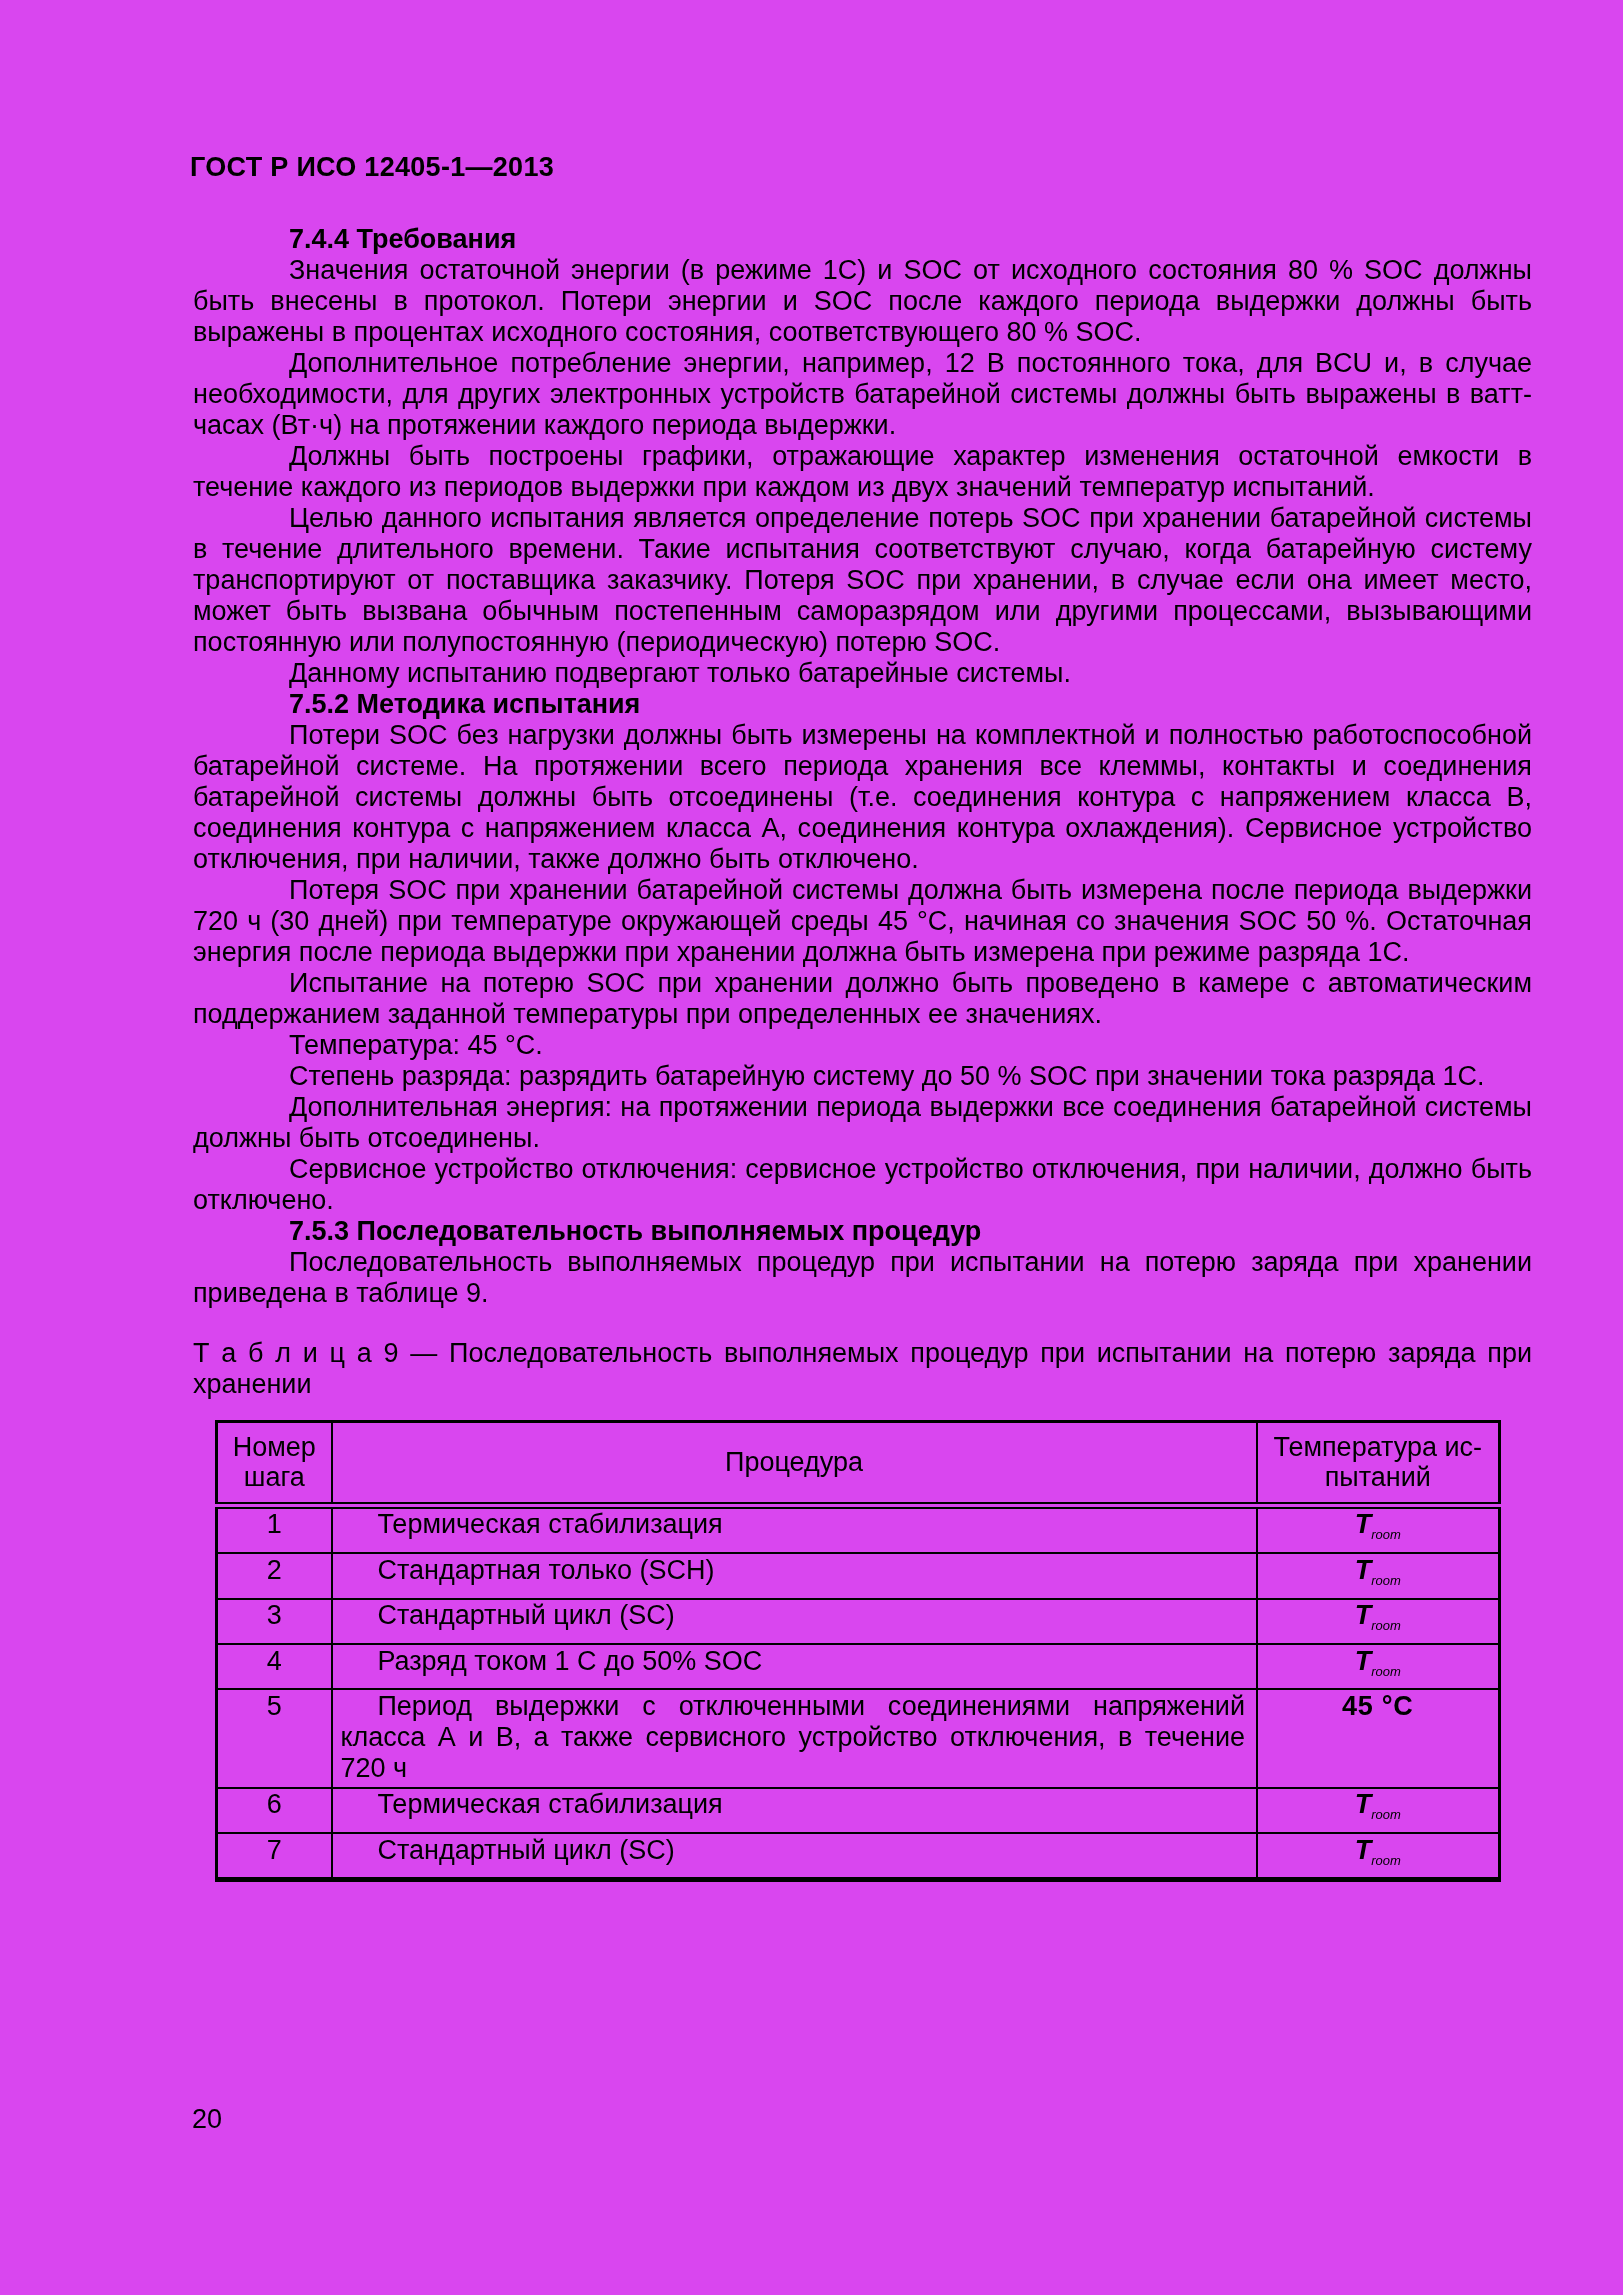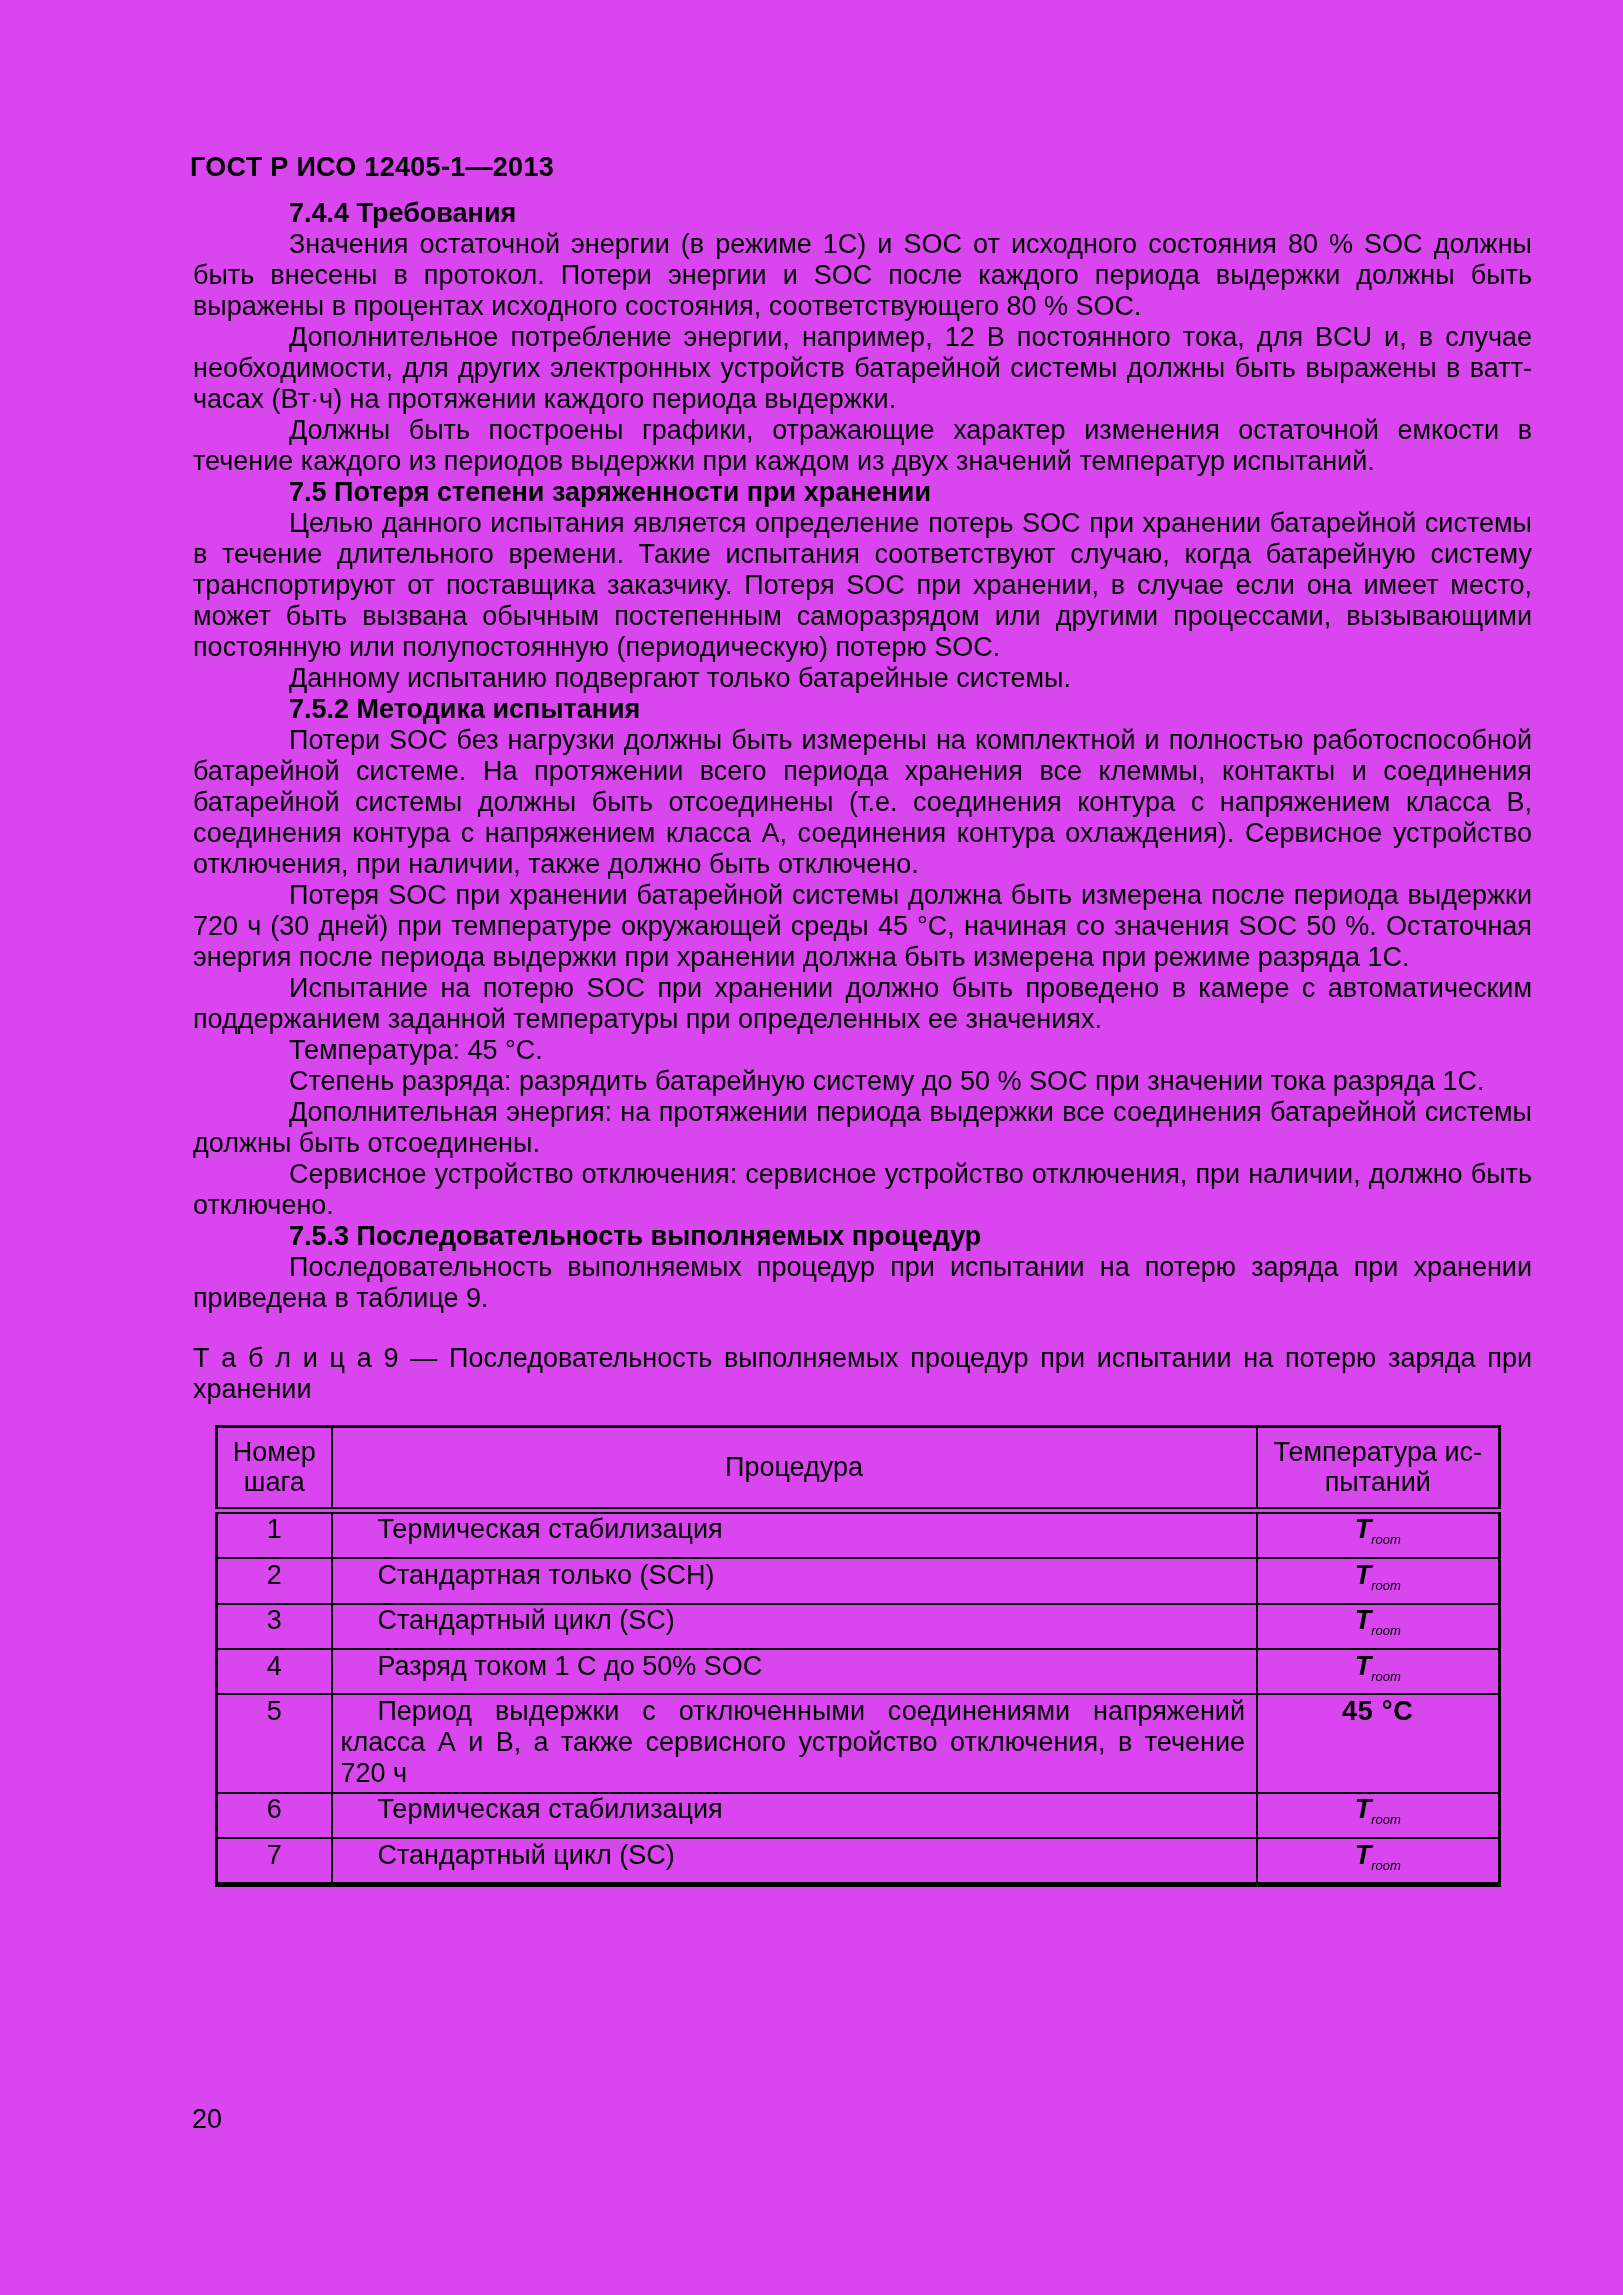--- a/index.html
+++ b/index.html
@@ -13,21 +13,21 @@
   }
   .doc-header {
     position:absolute;
     left:190px; top:152px;
     font-size:27px; font-weight:bold;
     letter-spacing:0.3px;
     white-space:nowrap;
   }
   .flow {
     position:absolute;
-    left:193px; top:198px;
+    left:193px; top:224px;
     width:1339px;
     font-size:27px;
     line-height:31px;
     text-align:justify;
   }
   .body-p { margin:0; text-indent:96px; }
   .body-h { margin:0; text-indent:96px; font-weight:bold; text-align:left; }
   .table-caption { margin:29.4px 0 0 0; text-align:justify; }
   table.proc {
     margin:19.6px 0 0 22px;
@@ -78,21 +78,20 @@
 
   <div class="doc-header">ГОСТ Р ИСО 12405-1—2013</div>
 
   <div class="flow">
 
     <div>
         <p class="body-h">7.4.4 Требования</p>
         <p class="body-p">Значения остаточной энергии (в режиме 1С) и SOC от исходного состояния 80 % SOC должны быть внесены в протокол. Потери энергии и SOC после каждого периода выдержки должны быть выражены в процентах исходного состояния, соответствующего 80 % SOC.</p>
         <p class="body-p">Дополнительное потребление энергии, например, 12 В постоянного тока, для BCU и, в случае необходимости, для других электронных устройств батарейной системы должны быть выражены в ватт-часах (Вт·ч) на протяжении каждого периода выдержки.</p>
         <p class="body-p">Должны быть построены графики, отражающие характер изменения остаточной емкости в течение каждого из периодов выдержки при каждом из двух  значений температур испытаний.</p>
-        <p class="body-h">7.5 Потеря степени заряженности при хранении</p>
         <p class="body-p">Целью данного испытания является определение потерь SOC при хранении батарейной системы в течение длительного времени. Такие испытания соответствуют случаю, когда батарейную систему транспортируют от поставщика заказчику. Потеря SOC при хранении, в случае если она имеет место, может быть вызвана обычным постепенным саморазрядом или другими процессами, вызывающими постоянную или полупостоянную (периодическую) потерю SOC.</p>
         <p class="body-p">Данному испытанию подвергают только батарейные системы.</p>
         <p class="body-h">7.5.2 Методика испытания</p>
         <p class="body-p">Потери SOC без нагрузки должны быть измерены на комплектной и полностью работоспособной батарейной системе. На протяжении всего периода хранения все клеммы, контакты и соединения батарейной системы должны быть отсоединены (т.е. соединения контура с напряжением класса В, соединения контура с напряжением класса А, соединения контура охлаждения). Сервисное устройство отключения, при наличии, также должно быть отключено.</p>
         <p class="body-p">Потеря SOC при хранении батарейной системы должна быть измерена после периода выдержки 720 ч (30 дней) при температуре окружающей среды 45 °С, начиная со значения SOC 50 %. Остаточная энергия после периода выдержки при хранении должна быть измерена при режиме разряда 1С.</p>
         <p class="body-p">Испытание на потерю SOC при хранении должно быть проведено в камере с автоматическим поддержанием заданной температуры при определенных ее значениях.</p>
         <p class="body-p">Температура: 45 °С.</p>
         <p class="body-p">Степень разряда: разрядить батарейную систему до 50 % SOC при значении тока разряда 1С.</p>
         <p class="body-p">Дополнительная энергия: на протяжении периода выдержки все соединения батарейной системы должны быть отсоединены.</p>
         <p class="body-p">Сервисное устройство отключения: сервисное устройство отключения, при наличии, должно быть отключено.</p>

